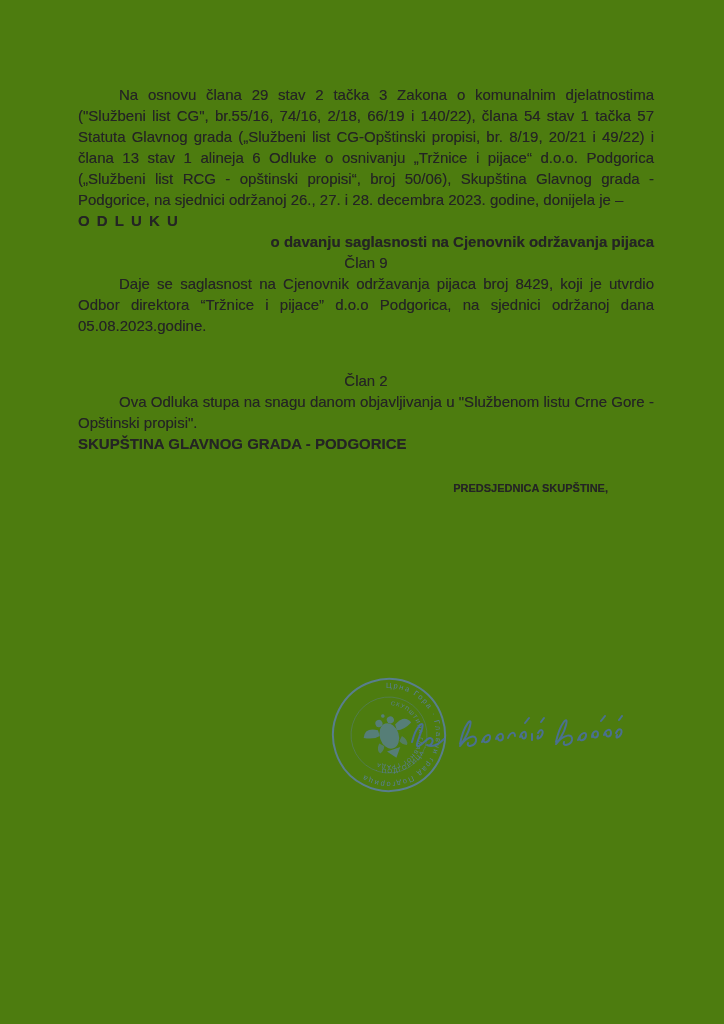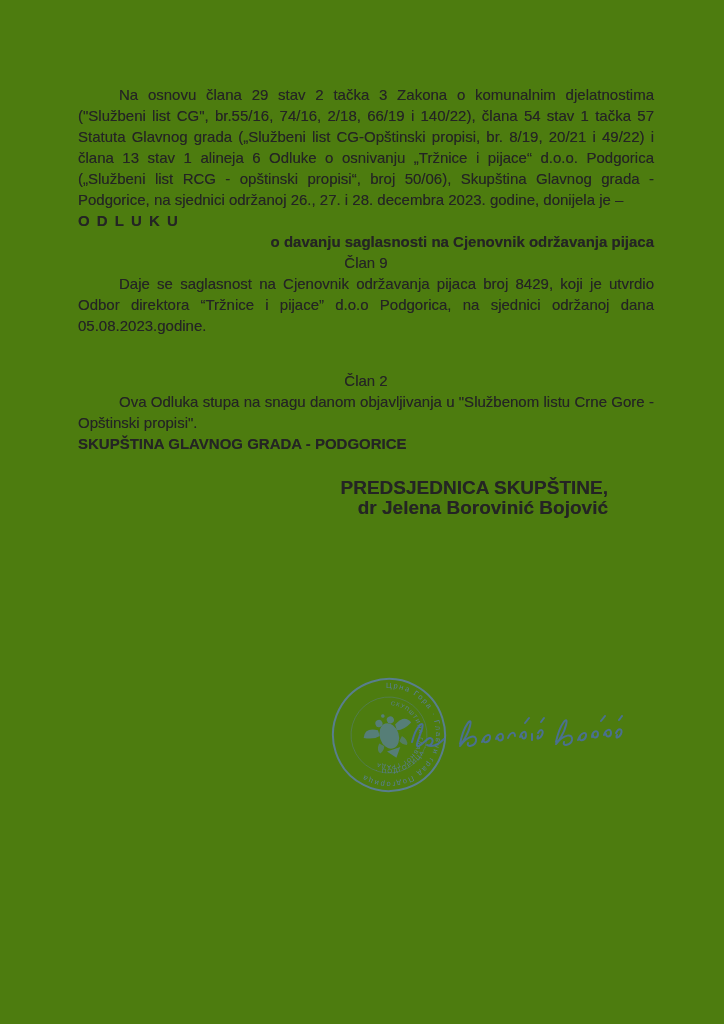--- a/index.html
+++ b/index.html
@@ -13,21 +13,21 @@
   }
   .content{position:absolute;left:78px;top:84px;width:576px;}
   .content p{margin:0;font-size:15px;line-height:21px;}
   .justified{text-align:justify;text-indent:41px;}
   .doc-title{margin-top:26px;text-align:left;font-weight:700;font-size:16px;letter-spacing:1.5px;}
   .doc-subtitle{margin-top:12px;text-align:right;font-weight:700;font-size:15.5px;}
   .article-heading{margin-top:42px;text-align:center;}
   .article-heading.second{margin-top:34px;}
   .ref-block{margin-top:26px;}
   .issuer{margin-top:38px;text-align:left;font-weight:700;font-size:15.5px;}
-  .signatory{margin-top:24px;text-align:right;padding-right:46px;font-weight:700;line-height:20px;font-size:19px;}
+  .signatory{margin-top:24px;text-align:right;padding-right:46px;font-weight:700;line-height:20px;font-size:11px;}
   .scan-soft{text-shadow:0 0 0.45px rgba(40,40,40,0.55);}
   .stamp-wrap{
     position:absolute;left:328px;top:674px;width:122px;height:122px;
     transform:rotate(-18deg);
     opacity:0.88;
   }
   .signature-wrap{
     position:absolute;left:402px;top:696px;width:232px;height:80px;
   }
 </style>
@@ -47,21 +47,20 @@
     <p class="justified">Daje se saglasnost na Cjenovnik održavanja pijaca broj 8429, koji je utvrdio Odbor direktora “Tržnice i pijace” d.o.o Podgorica, na sjednici održanoj dana 05.08.2023.godine.</p>
 
     <p class="article-heading second">Član 2</p>
     <p class="justified">Ova Odluka stupa na snagu danom objavljivanja u "Službenom listu Crne Gore - Opštinski propisi".</p>
 
 
     <p class="issuer">SKUPŠTINA GLAVNOG GRADA - PODGORICE</p>
 
     <div class="signatory">
       <div>PREDSJEDNICA SKUPŠTINE,</div>
-      <div>dr Jelena Borovinić Bojović</div>
     </div>
   </div>
 
   <div class="stamp-wrap">
     <svg width="122" height="122" viewBox="0 0 122 122">
       <g stroke="#5b7fae" fill="none" opacity="0.9">
         <circle cx="61" cy="61" r="56" stroke-width="2"></circle>
         <circle cx="61" cy="61" r="38" stroke-width="0.8" opacity="0.55"></circle>
       </g>
       <defs>

